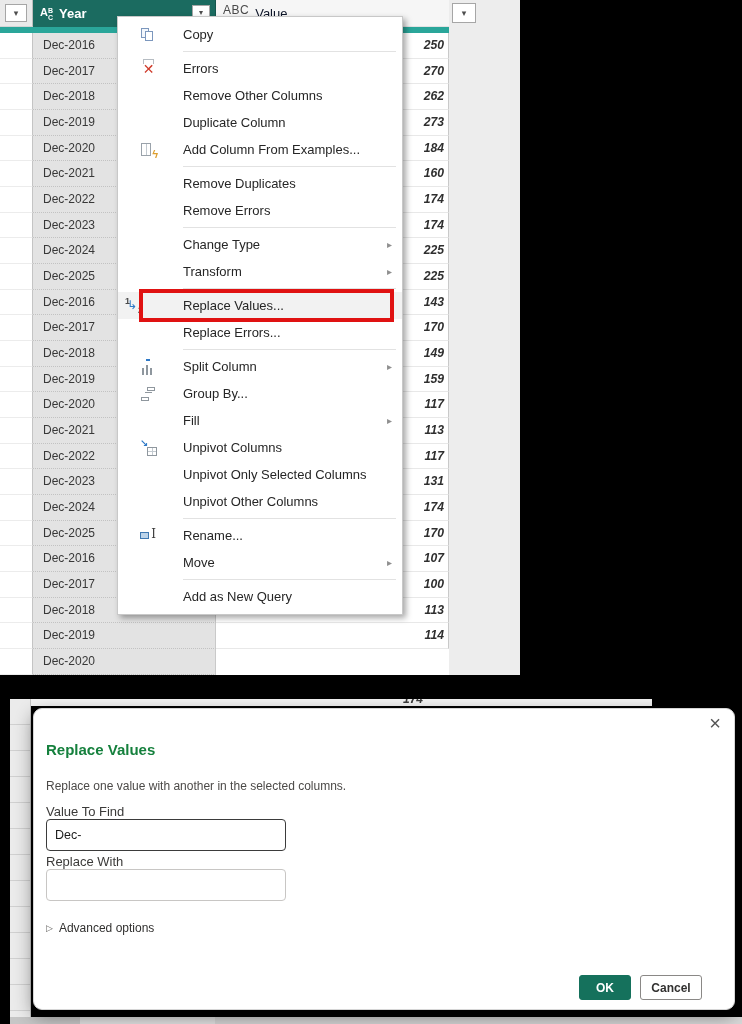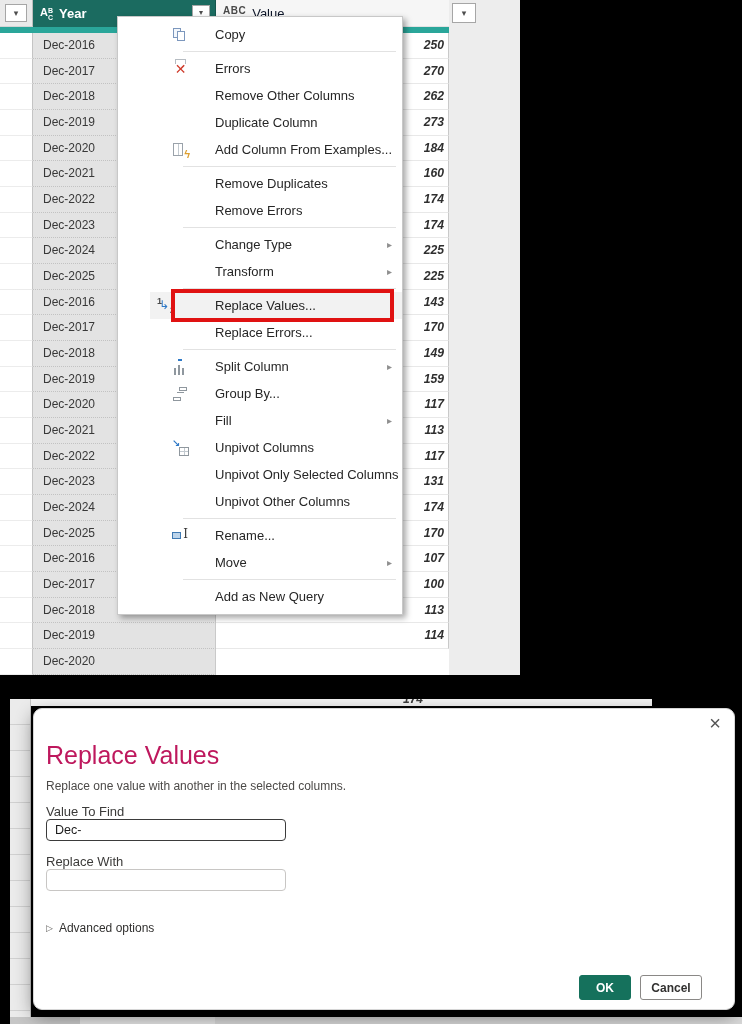--- a/index.html
+++ b/index.html
@@ -20,35 +20,35 @@
   #year-h .hlbl{font-size:13px;font-weight:700;margin-left:6px;}
   #year-dd{right:5px;top:5px;width:18px;height:15px;font-size:8px;}
   #value-h{position:relative;flex:1;background:#f6f6f6;color:#3a3a3a;display:flex;align-items:center;padding-left:7px;
            border-bottom:1px solid #e3e3e3;}
   #value-h .hlbl{font-size:13px;font-weight:400;margin-left:6px;color:#0f172a;}
   .abc-y{display:inline-grid;grid-template-areas:"a b" "a c";line-height:1;color:#fff;}
   .abc-y .ga{grid-area:a;font-size:11px;font-weight:700;}
   .abc-y .gb{grid-area:b;font-size:7px;font-weight:700;}
   .abc-y .gc{grid-area:c;font-size:7px;font-weight:700;}
   .abc-v{display:inline-flex;flex-direction:column;align-items:center;line-height:5px;color:#4a4a4a;}
-  .abc-v .t{font-size:10px;font-weight:700;letter-spacing:.5px;}
+  .abc-v .t{font-size:12px;font-weight:400;letter-spacing:.5px;}
   .abc-v .d{font-size:8px;font-weight:700;letter-spacing:1px;margin-top:1px;}
   #teal-line{height:6px;width:449px;background:#2aa69a;}
   .trow{display:flex;height:25.68px;}
   .c-sel{width:33px;background:#fff;border-right:1px solid #c4c4c4;border-bottom:1px solid #ececec;}
   .c-year{width:183px;background:#e3e3e3;border-right:1px solid #c9c9c9;border-bottom:1px dotted #c2c2c2;
           font-size:12px;color:#383838;padding-left:10px;line-height:25px;}
   .c-val{flex:1;background:#fff;border-right:1px solid #c9c9c9;border-bottom:1px solid #e8e8e8;
          text-align:right;padding-right:4px;font-size:12.2px;font-style:italic;font-weight:600;color:#2f2f2f;line-height:25px;}
   #value-filter{left:452px;top:3px;width:24px;height:20px;position:absolute;font-size:9px;}
 
   
   #context-menu{position:absolute;left:117px;top:16px;width:286px;background:#fff;border:1px solid #c8c8c8;
                 box-shadow:3px 3px 6px rgba(0,0,0,.35);padding:4px 0;z-index:10;}
-  .mi{position:relative;display:flex;align-items:center;height:27px;cursor:pointer;margin-left:32px;}
+  .mi{position:relative;display:flex;align-items:center;height:27px;cursor:pointer;}
   .mi .gut{width:65px;flex:0 0 65px;display:flex;align-items:center;}
   .mi .lbl{font-size:13px;color:#262626;font-weight:500;white-space:nowrap;}
   .mi .arr{margin-left:auto;margin-right:10px;color:#8f8f8f;font-size:10px;}
   .msep{height:1px;background:#e2e2e2;margin:3px 6px 3px 65px;}
   .mi.hl{background:#f2f2f2;}
   .redbox{position:absolute;left:21px;right:8px;top:-3px;bottom:-3px;border:4px solid #e01212;pointer-events:none;z-index:3;}
 
   
   .ic{position:relative;display:inline-block;width:17px;height:16px;font-style:normal;margin-left:22px;}
   .ic i,.ic b{position:absolute;display:block;font-style:normal;}
@@ -81,25 +81,25 @@
   #strip-174{position:absolute;left:10px;top:699px;width:642px;height:7px;background:#f2f2f2;overflow:hidden;}
   #strip-174 .v{position:absolute;left:393px;top:-7px;font-size:12px;font-style:italic;font-weight:600;color:#3a3a3a;}
   #left-sliver{position:absolute;left:10px;top:699px;width:21px;height:318px;
     background:repeating-linear-gradient(180deg,#ebebeb 0 25px,#d0d0d0 25px 26px);border-right:1px solid #c4c4c4;}
   #bottom-strip{position:absolute;left:10px;top:1017px;width:732px;height:7px;
     background:linear-gradient(90deg,#c6c6c6 0 70px,#e0e0e0 70px 205px,#d3d3d3 205px 640px,#d8d8d8 640px 100%);}
 
   #dialog{position:absolute;left:33px;top:708px;width:702px;height:302px;background:#fff;border:1px solid #d6d6d6;
           border-radius:9px;box-shadow:0 6px 18px rgba(0,0,0,.45);z-index:20;}
   #dlg-close{position:absolute;top:4px;right:13px;font-size:20px;font-weight:300;color:#555;cursor:pointer;line-height:1;}
-  #dlg-title{position:absolute;left:12px;top:32px;font-size:25px;font-weight:400;color:#be185d;}
+  #dlg-title{position:absolute;left:12px;top:32px;font-size:15px;font-weight:700;color:#15803d;}
   #dlg-desc{position:absolute;left:12px;top:70px;font-size:12px;color:#4c4a48;}
   .dlg-label{position:absolute;left:12px;font-size:13px;color:#3b3a39;}
   #lbl-find{top:95px;} #lbl-repl{top:145px;}
-  .dlg-input{position:absolute;left:12px;width:240px;height:22px;border-radius:4px;padding:0 8px;
+  .dlg-input{position:absolute;left:12px;width:240px;height:32px;border-radius:4px;padding:0 8px;
              font-family:"Liberation Sans","DejaVu Sans",sans-serif;font-size:12.5px;color:#1b1b1b;background:#fff;outline:none;}
   #in-find{top:110px;border:1.5px solid #3b3b3b;}
   #in-repl{top:160px;border:1px solid #c8c6c4;}
   #dlg-adv{position:absolute;left:12px;top:212px;display:flex;align-items:center;gap:6px;cursor:pointer;}
   #dlg-adv .tri{font-size:9px;color:#605e5c;}
   #dlg-adv .atxt{font-size:12px;color:#323130;}
   #dlg-btns{position:absolute;right:32px;top:252px;display:flex;gap:9px;margin-top:14px;}
   #btn-ok{width:52px;height:25px;background:#15715c;color:#fff;font-size:12px;font-weight:700;border:1px solid #15715c;
           border-radius:3px;display:flex;align-items:center;justify-content:center;cursor:pointer;}
   #btn-cancel{width:62px;height:25px;background:#fff;color:#323130;font-size:12px;font-weight:600;border:1px solid #8a8886;

